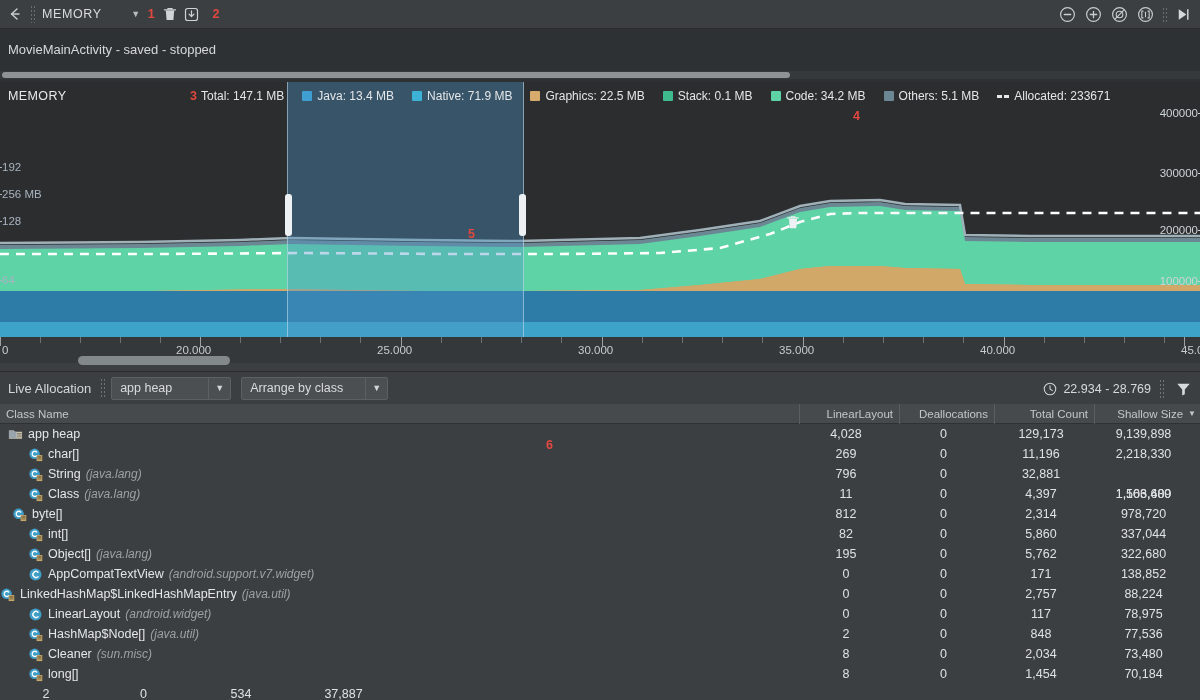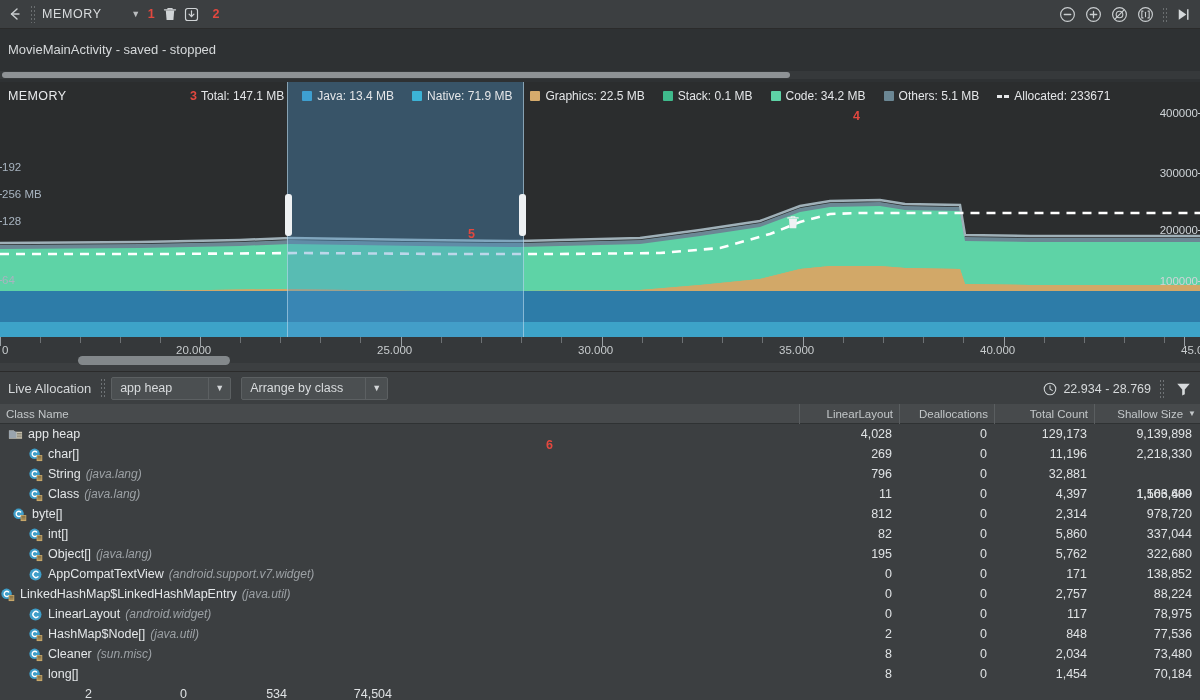--- a/index.html
+++ b/index.html
@@ -221,21 +221,21 @@
     background: #3c3f41; overflow: hidden;
   }
   .row { height: 20px; display: flex; align-items: center; cursor: pointer; }
   .cname {
     display: flex; align-items: center; gap: 5px;
     font-size: 12.5px; color: #e4e7e9; flex: 0 0 800px;
     overflow: hidden; white-space: nowrap;
   }
   .pkg { color: #9ca1a5; font-style: italic; font-size: 12px; }
   .cell {
-    font-size: 12.5px; color: #dfe2e4; text-align: right;
+    font-size: 12.5px; color: #dfe2e4; text-align: center;
     padding-right: 8px; white-space: nowrap;
   }
   .ico { width: 15px; height: 15px; flex: none; }
 
   #ann6 {
     position: absolute; left: 546px; top: 438px;
     color: #e2483f; font-size: 12.5px; font-weight: 700; z-index: 50;
   }
 </style>
 </head>
@@ -694,16 +694,16 @@
       </div>
       <div class="cell" style="flex: 0 0 100px;">8</div>
       <div class="cell" style="flex: 0 0 95px;">0</div>
       <div class="cell" style="flex: 0 0 100px;">1,454</div>
       <div class="cell" style="flex: 0 0 105px;">70,184</div>
     </div>
     <div class="row">
       <div class="cell" style="flex: 0 0 100px;">2</div>
       <div class="cell" style="flex: 0 0 95px;">0</div>
       <div class="cell" style="flex: 0 0 100px;">534</div>
-      <div class="cell" style="flex: 0 0 105px;">74,504</div>
+      <div class="cell" style="flex: 0 0 105px;">37,887</div>
     </div>
   </div>
 <div id="ann6">6</div>
 
 </body></html>

